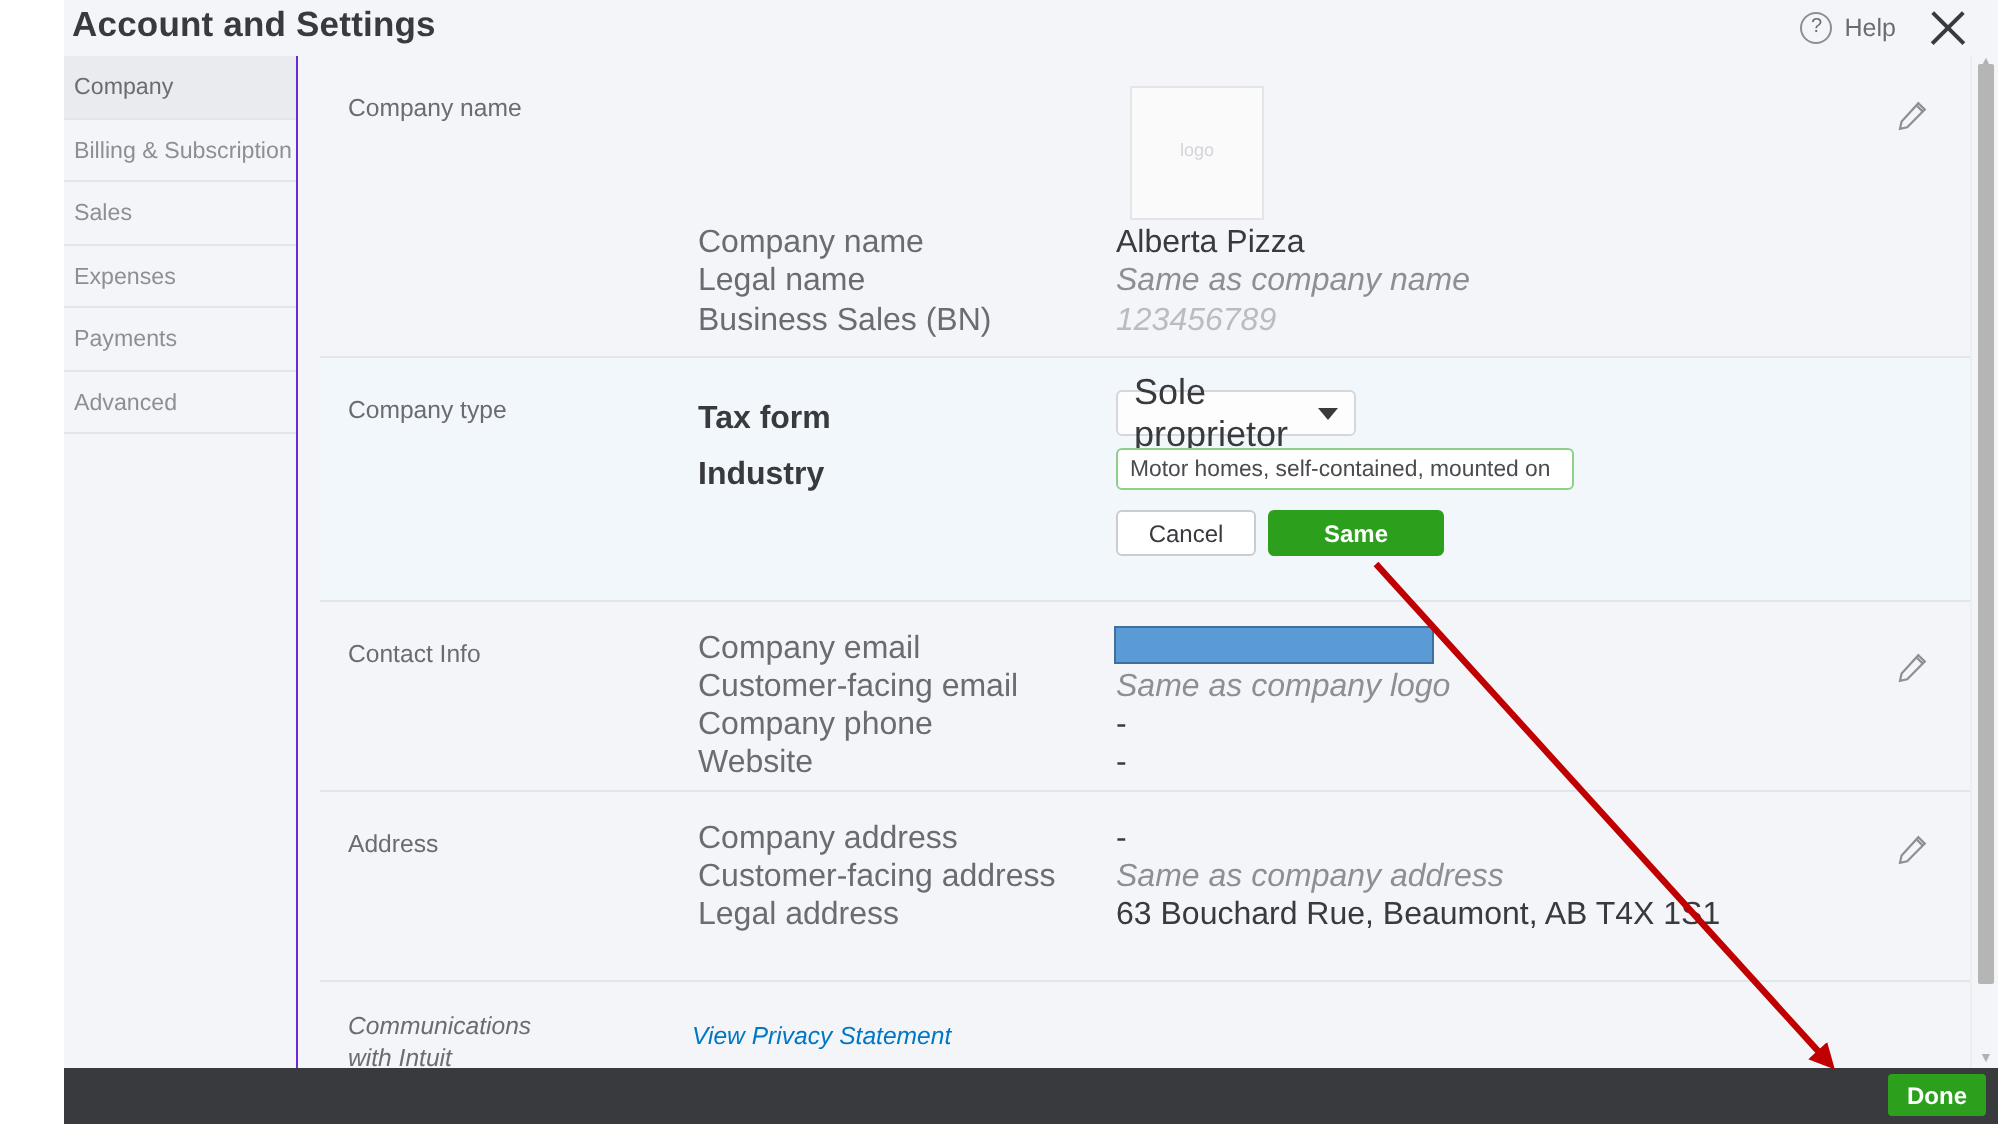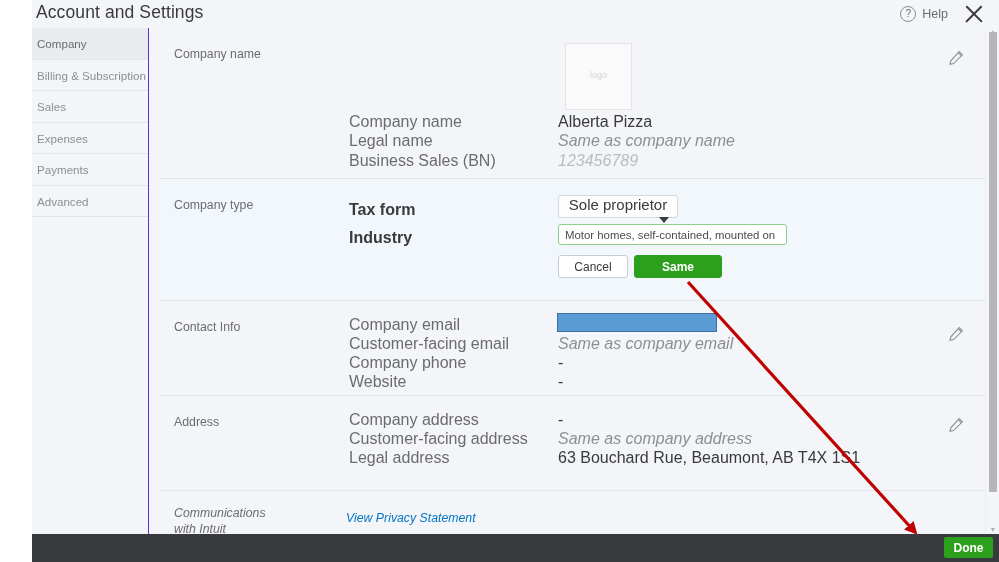--- a/index.html
+++ b/index.html
@@ -33,21 +33,21 @@
     left: 0; top: 0;
     width: 967px;
     height: 28px;
     background: #f4f5f8;
   }
   #page-title {
     position: absolute;
     left: 4px;
     top: 2px;
     font-size: 17.5px;
-    font-weight: normal;
+    font-weight: bold;
     color: #393a3d;
     letter-spacing: 0.1px;
   }
   #header-actions {
     position: absolute;
     right: 12px;
     top: 1px;
     display: flex;
     align-items: center;
     gap: 13px;
@@ -188,26 +188,25 @@
   
   .select-box {
     position: absolute;
     background: #fdfdfd;
     border: 1px solid #d4d7dc;
     border-radius: 3px;
     height: 23px;
     display: flex;
     align-items: center;
     padding: 0 8px;
-    font-size: 15px;
+    font-size: 18px;
     color: #393a3d;
     box-sizing: border-box;
     cursor: pointer;
     gap: 4px;
-    flex-direction: column;
   }
   .chev {
     width: 0; height: 0;
     border-left: 5px solid transparent;
     border-right: 5px solid transparent;
     border-top: 6px solid #393a3d;
     margin-left: auto;
   }
   .text-input {
     position: absolute;
@@ -397,21 +396,21 @@
       <div class="btn btn-save" style="left:474px; top:76px; width:88px;">Same</div>
     </div>
 
     <div class="section" style="height:95px;">
       <div class="sec-title">Contact Info</div>
 
       <div class="flabel" style="left:189px; top:15px;">Company email</div>
       <div id="company-email-field" style="left:397px; top:12px;"></div>
 
       <div class="flabel" style="left:189px; top:34px;">Customer-facing email</div>
-      <div class="fvalue muted" style="left:398px; top:34px;">Same as company email</div>
+      <div class="fvalue muted" style="left:398px; top:34px;">Same as company logo</div>
 
       <div class="flabel" style="left:189px; top:53px;">Company phone</div>
       <div class="fvalue" style="left:398px; top:53px;">-</div>
 
       <div class="flabel" style="left:189px; top:72px;">Website</div>
       <div class="fvalue" style="left:398px; top:72px;">-</div>
 
       <div class="pencil" style="top:25px;">
         <svg width="16" height="16" viewBox="0 0 16 16">
           <path d="M11.2 1.6 L14.4 4.8 L5.6 13.6 L2 14.4 L2.8 10.8 Z" fill="none" stroke="#8d8f93" stroke-width="1.1"></path>

